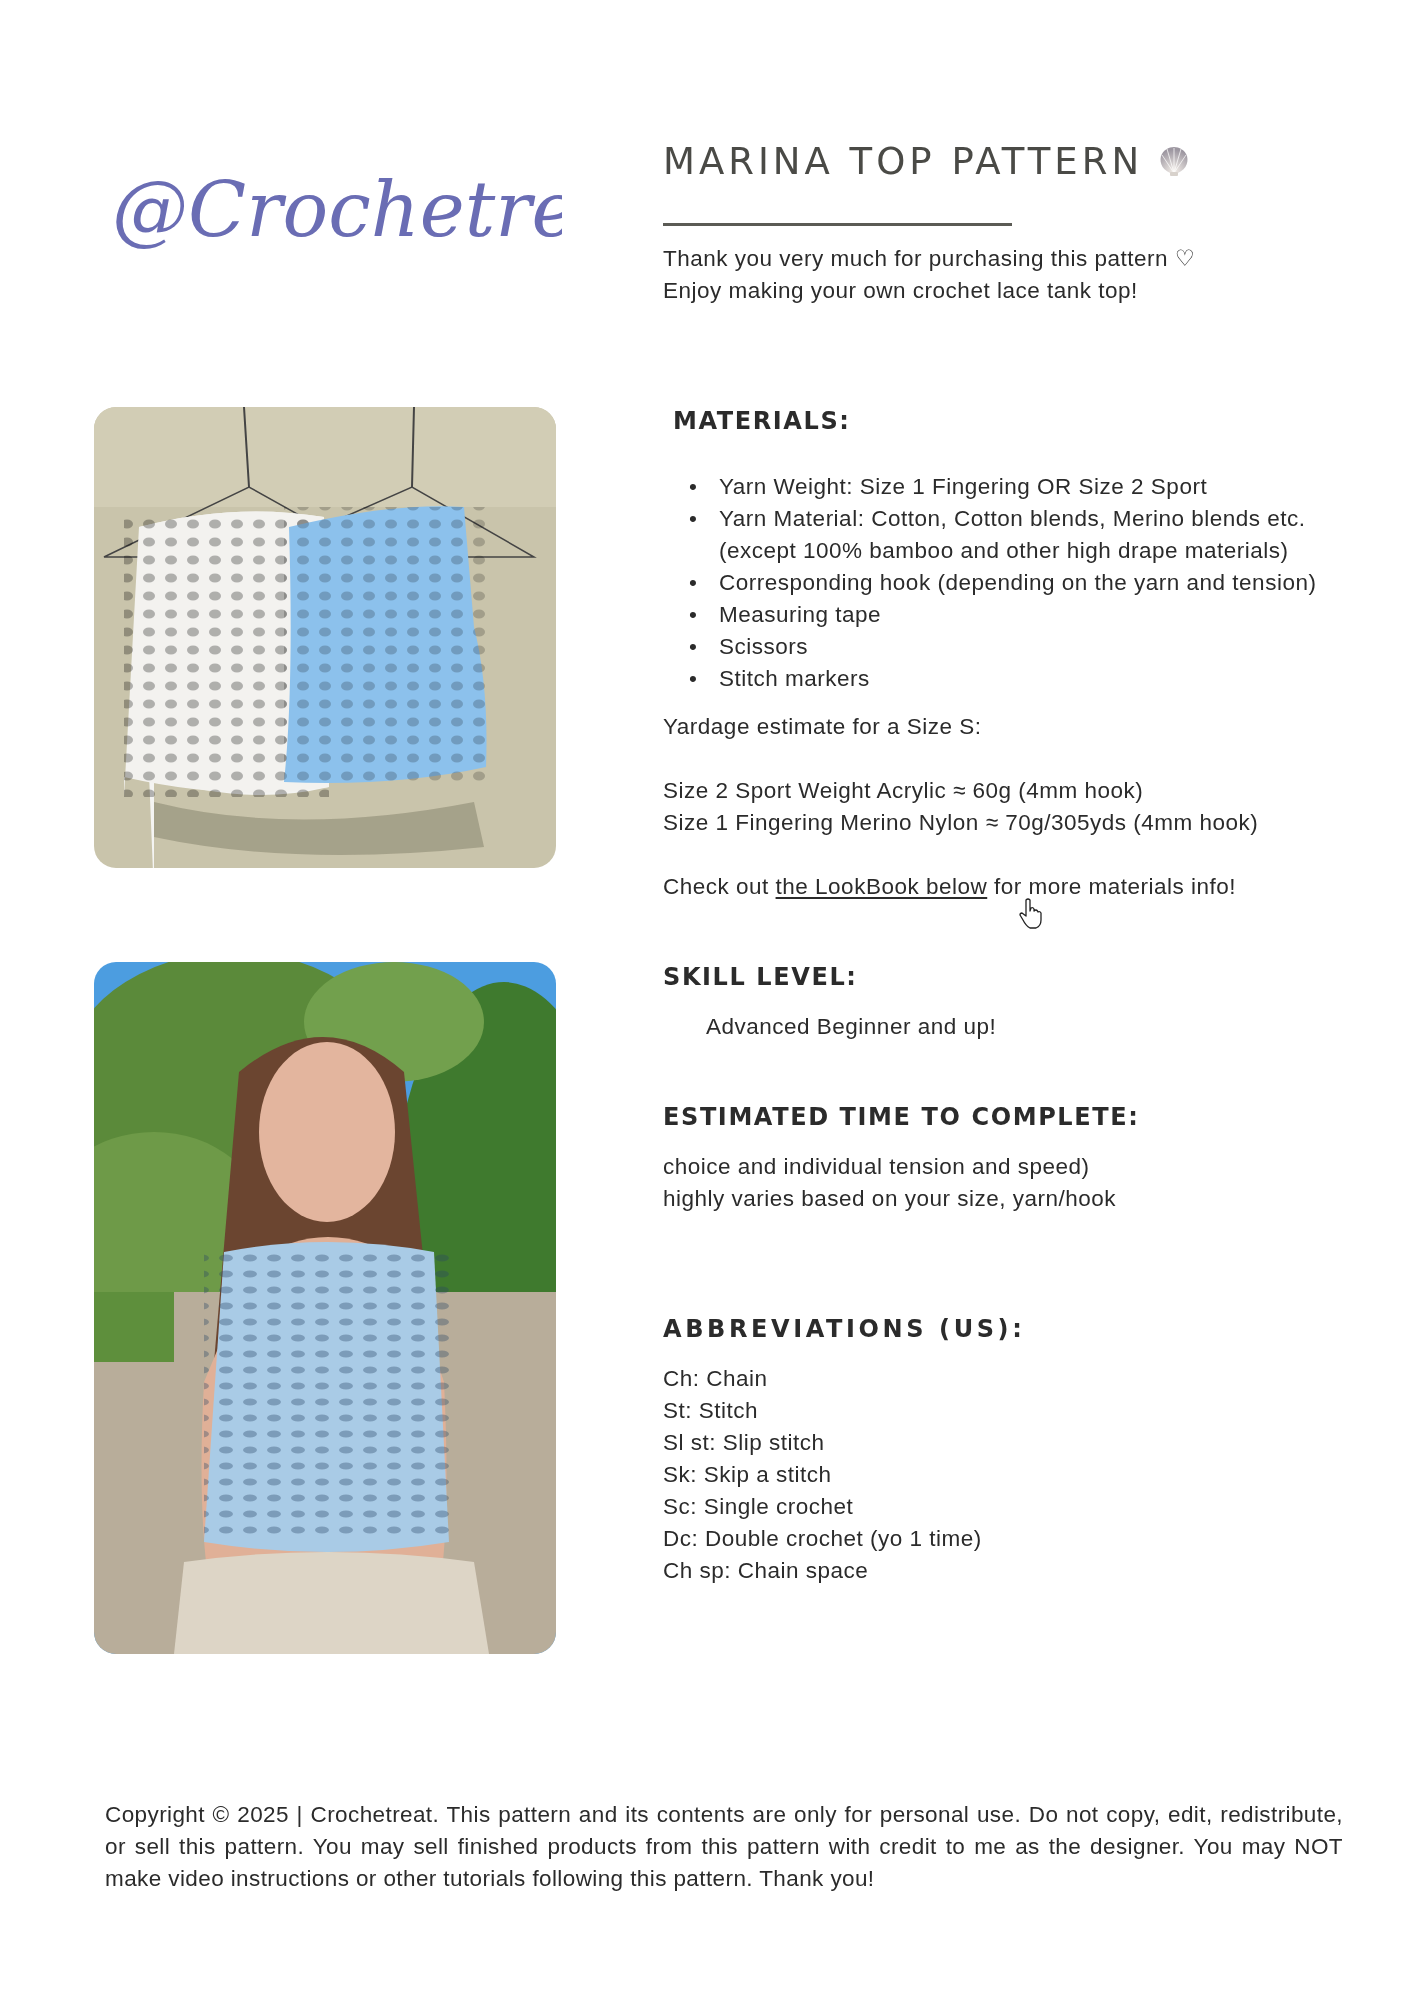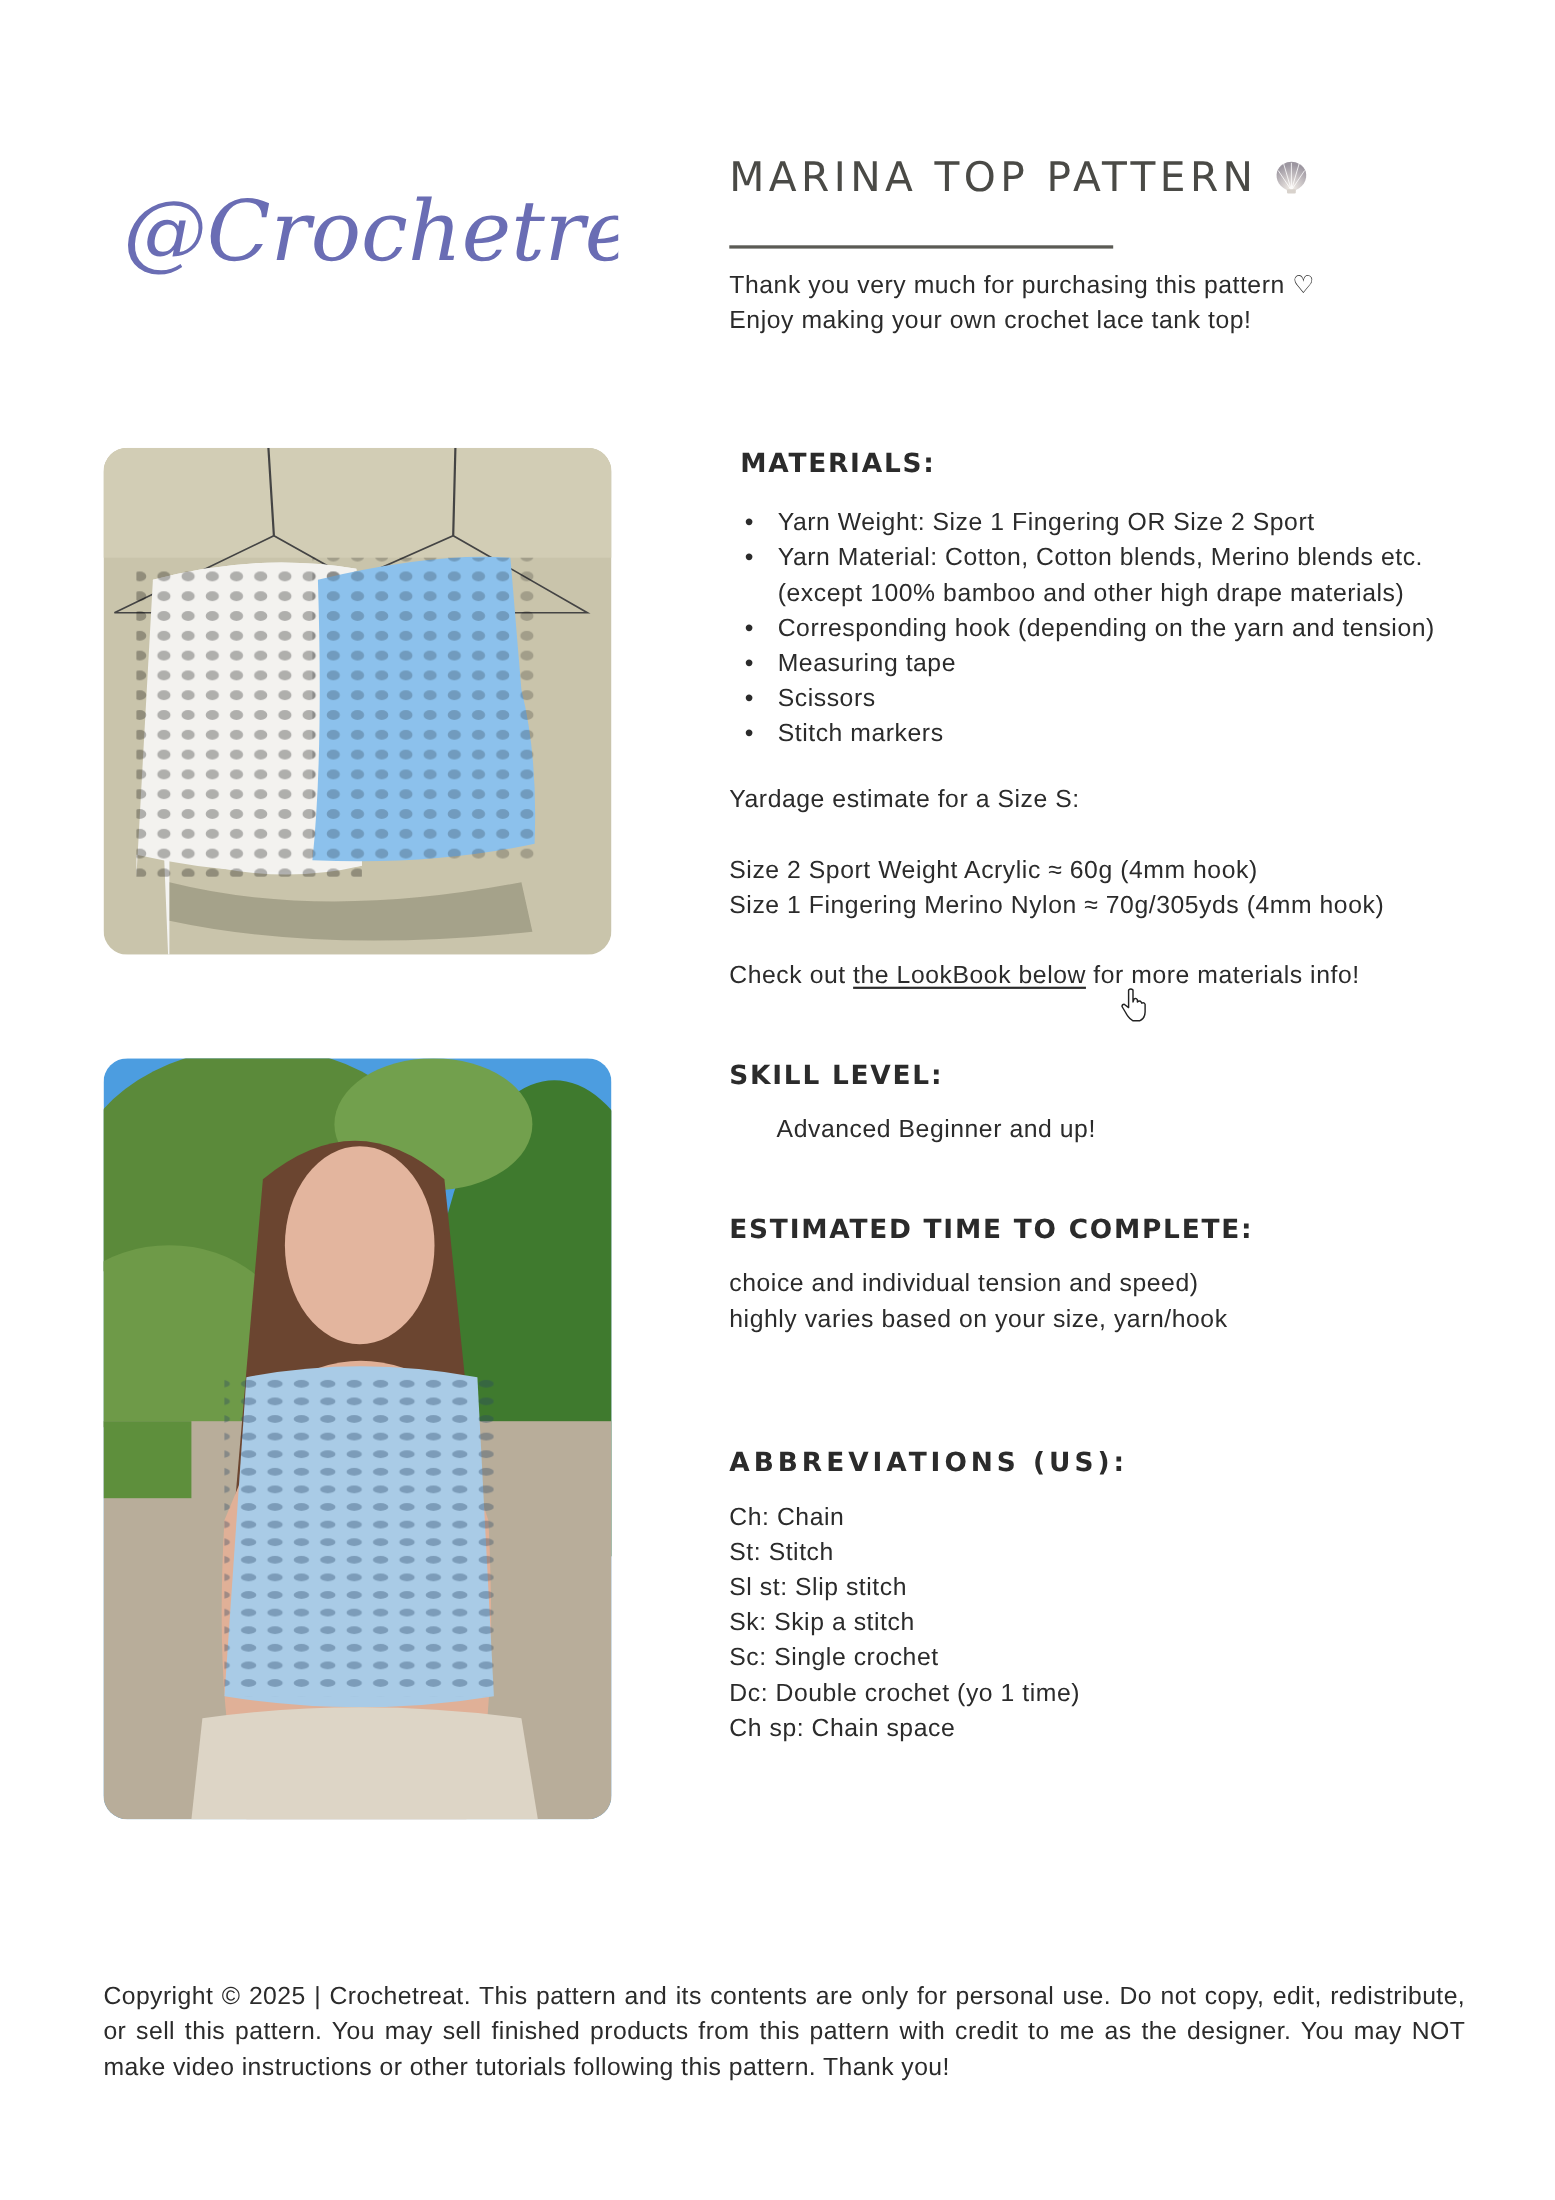--- a/index.html
+++ b/index.html
@@ -17,38 +17,38 @@
   .shell { width: 34px; height: 34px; display: inline-block; }
   .divider { left: 663px; top: 223px; width: 349px; height: 3px; background: #5b5b55; }
 
   .intro { left: 663px; top: 243px; font-size: 22.5px; line-height: 32px; color: #2b2b2b; letter-spacing: 0.5px; }
 
   .heading { font-family: "DejaVu Sans", sans-serif; font-weight: bold; font-size: 24px; color: #2b2b2b; letter-spacing: 1.6px; }
   .heading.wide { letter-spacing: 3.6px; }
   .body { font-size: 22.5px; line-height: 32px; color: #2b2b2b; letter-spacing: 0.5px; }
 
   .materials-h { left: 673px; top: 407px; }
-  .materials-list { left: 663px; top: 455px; margin: 4px; padding: 0 0 0 40px; list-style: none; }
+  .materials-list { left: 663px; top: 455px; margin: 16px; padding: 0 0 0 40px; list-style: none; }
   .materials-list li { position: relative; }
   .materials-list li::before { content: "•"; position: absolute; left: -30px; top: 0; }
 
   .yardage-h { left: 663px; top: 711px; }
   .yardage-lines { left: 663px; top: 775px; }
   .lookbook { left: 663px; top: 871px; white-space: nowrap; }
   .lookbook a { color: #2b2b2b; text-decoration: underline; text-underline-offset: 3px; }
   .cursor { left: 1018px; top: 898px; width: 26px; height: 32px; }
 
   .skill-h { left: 663px; top: 963px; }
   .skill-txt { left: 666px; top: 1011px; margin-left: 40px; }
   .time-h { left: 663px; top: 1103px; }
   .time-txt { left: 663px; top: 1151px; width: 580px; }
   .abbr-h { left: 663px; top: 1315px; }
   .abbr-list { left: 663px; top: 1363px; margin: 0; padding: 0; list-style: none; }
 
-  .copyright { left: 94px; top: 1799px; width: 1238px; font-size: 22.5px; line-height: 32px; color: #2b2b2b;
+  .copyright { left: 105px; top: 1799px; width: 1238px; font-size: 22.5px; line-height: 32px; color: #2b2b2b;
                text-align: justify; letter-spacing: 0.4px; }
 
   
   .photo1 { left: 94px; top: 407px; width: 462px; height: 461px; border-radius: 22px; overflow: hidden; }
   .photo2 { left: 94px; top: 962px; width: 462px; height: 692px; border-radius: 22px; overflow: hidden; }
   .photo1 svg, .photo2 svg { width: 100%; height: 100%; display: block; }
 </style>
 </head>
 <body>
 

